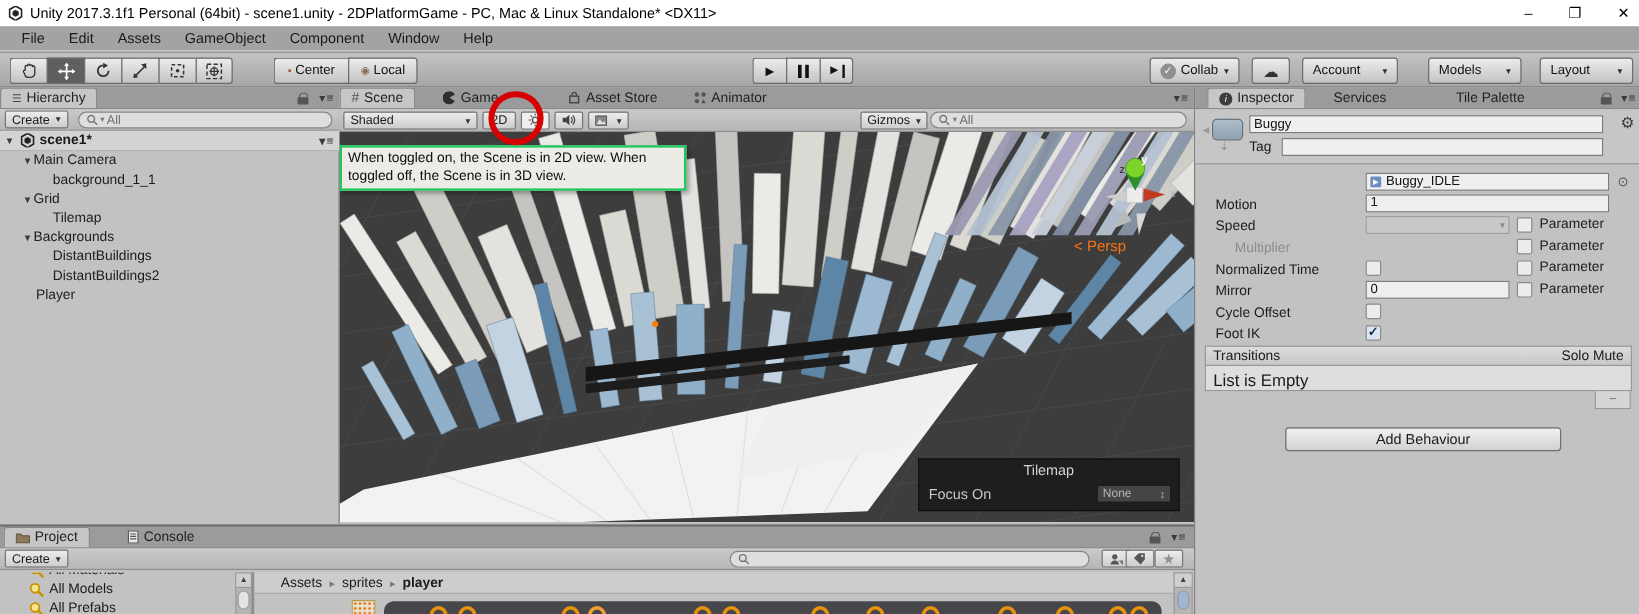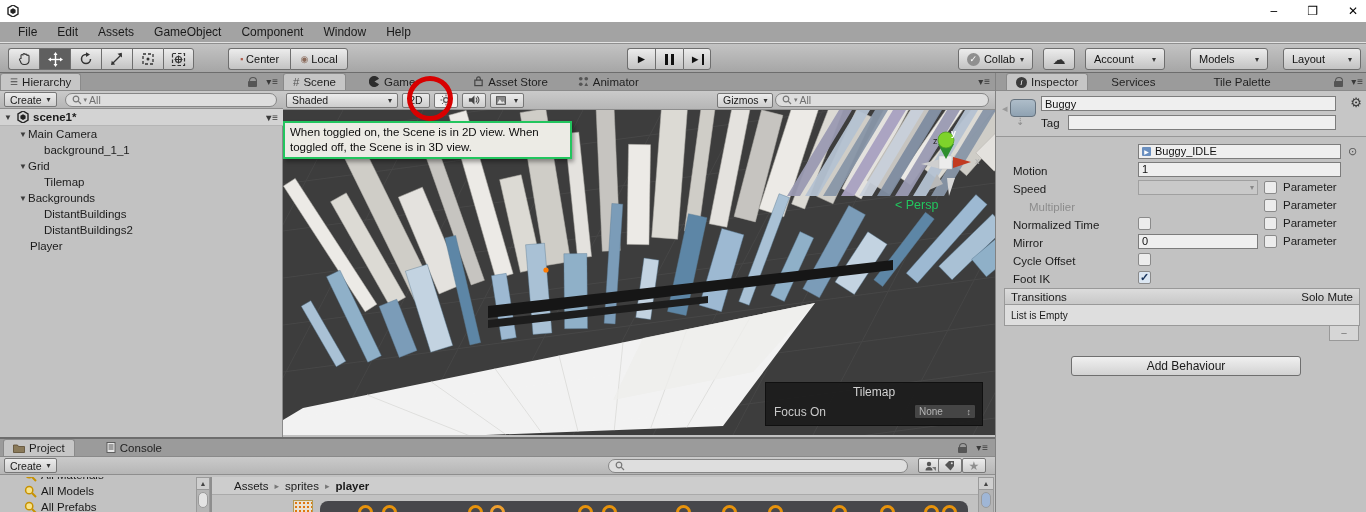--- a/index.html
+++ b/index.html
@@ -42,37 +42,37 @@
   #hier-scene-row { position:absolute; left:0; top:36px; width:283px; height:17px; background:#d3d3d3; border-bottom:1px solid #b5b5b5; display:flex; align-items:center; font-weight:bold; font-size:11.5px; }
   .tree-row { position:absolute; left:0; width:283px; height:16px; display:flex; align-items:center; font-size:11.5px; color:#1c1c1c; }
   .fold { width:10px; font-size:8px; color:#3c3c3c; text-align:center; }
 
   
   #scenepanel { left:283px; top:73px; width:712px; height:362px; background:#c2c2c2; }
   #scene-toolbar { left:0; top:18px; width:712px; height:19px; }
   #viewport { position:absolute; left:0; top:37px; width:712px; height:325px; background:#3d3d3d; overflow:hidden; }
   #tooltip { position:absolute; left:0; top:11px; width:289px; background:#ecebe5; border:2px solid #22c55e; color:#0d0d0d; font-size:11.5px; line-height:1.32; padding:2px 5px; box-shadow:2px 3px 4px rgba(0,0,0,.35); z-index:30; }
   #red-circle { position:absolute; left:124px; top:3px; width:46px; height:45px; border:5px solid #d80000; border-radius:50%; z-index:60; }
-  #persp-label { position:absolute; left:612px; top:88px; color:#22c55e; font-size:12.5px; z-index:10; }
+  #persp-label { position:absolute; left:612px; top:88px; color:#f97316; font-size:12.5px; z-index:10; }
   .axis-label { position:absolute; font-size:9px; z-index:11; }
   #tilemap-overlay { position:absolute; left:482px; top:272px; width:218px; height:44px; background:rgba(28,28,28,.93); border:1px solid #101010; z-index:20; color:#c9c9c9; }
   #tilemap-title { text-align:center; font-size:12px; padding-top:2px; color:#d2d2d2; }
   #focus-row { position:absolute; left:8px; right:6px; top:21px; display:flex; align-items:center; justify-content:space-between; }
   #focus-dd { width:62px; height:15px; background:#454545; border:1px solid #1d1d1d; border-radius:2px; color:#b5b5b5; font-size:10px; display:flex; align-items:center; justify-content:space-between; padding:0 4px; }
 
   
   #inspector { left:995px; top:73px; width:371px; height:439px; background:#c2c2c2; border-left:1px solid #828282; }
   #insp-header { position:absolute; left:0; top:18px; width:371px; height:46px; background:#c6c6c6; border-bottom:1px solid #979797; }
   .ifield { background:#efefef; border:1px solid #7c7c7c; height:15px; display:flex; align-items:center; padding:0 3px; font-size:11px; color:#111; }
   .prop-row { position:absolute; left:0; width:371px; height:18px; display:flex; align-items:center; font-size:11.5px; }
   .plabel { position:absolute; left:17px; color:#1c1c1c;margin-top:40px; }
   .cbox { position:absolute; width:13px; height:13px; background:#ececec; border:1px solid #8a8a8a; border-radius:2px; font-size:11px; color:#17335c; line-height:11px; text-align:center; font-weight:bold; }
   .param-label { position:absolute; left:287px; color:#1c1c1c; }
   #transitions-hdr { position:absolute; left:8px; top:215px; width:356px; height:17px; background:linear-gradient(#dcdcdc,#c8c8c8); border:1px solid #999; display:flex; align-items:center; justify-content:space-between; padding:0 6px; font-size:11.5px; }
-  #transitions-body { position:absolute; left:8px; top:232px; width:356px; height:21px; background:#dedede; border:1px solid #999; border-top:none; display:flex; align-items:center; padding:0 6px; font-size:10px; }
+  #transitions-body { position:absolute; left:8px; top:232px; width:356px; height:21px; background:#dedede; border:1px solid #999; border-top:none; display:flex; align-items:flex-end; padding:0 6px; font-size:14px; }
   #minus-btn { position:absolute; left:333px; top:253px; width:30px; height:15px; background:#d6d6d6; border:1px solid #999; border-top:none; display:flex; align-items:center; justify-content:center; color:#777; }
   #add-behaviour { position:absolute; left:75px; top:283px; width:230px; height:20px; background:linear-gradient(#f0f0f0,#d2d2d2); border:1px solid #6f6f6f; border-radius:3px; display:flex; align-items:center; justify-content:center; font-size:12px; }
   #state-icon { position:absolute; left:8px; top:8px; width:34px; height:26px; }
   #state-icon .box { position:absolute; left:6px; top:0; width:26px; height:18px; background:linear-gradient(#aebdc9,#8fa2b2); border:1px solid #65727e; border-radius:4px; }
   #state-icon .arr { position:absolute; left:12px; top:17px; color:#8a8a8a; font-size:10px; }
   #state-icon .chev { position:absolute; left:-2px; top:3px; color:#9a9a9a; font-size:11px; }
 
   
   #project { left:0; top:437px; width:995px; height:75px; background:#c2c2c2; border-top:2px solid #6d6d6d; }
   #proj-list { position:absolute; left:0; top:38px; width:196px; height:37px; overflow:hidden; }
@@ -94,20 +94,21 @@
 </head>
 <body>
 
 <div id="stage">
 
   <div class="abs" id="titlebar">
     <svg class="ico-12" viewBox="0 0 12 12">
         <polygon points="6,0 11,3 11,9 6,12 1,9 1,3" fill="none" stroke="#222" stroke-width="1.4"></polygon>
         <polygon points="6,3.2 8.6,4.7 8.6,7.6 6,9 3.4,7.6 3.4,4.7" fill="#222"></polygon>
       </svg>
+    <span id="title-text">Unity 2017.3.1f1 Personal (64bit) - scene1.unity - 2DPlatformGame - PC, Mac &amp; Linux Standalone* &lt;DX11&gt;</span>
     <div id="win-controls">
       <span>–</span>
       <span>❐</span>
       <span>✕</span>
     </div>
   </div>
 
   <div class="abs" id="menubar">
     <span class="menu-item">File</span>
     <span class="menu-item">Edit</span>
@@ -335,21 +336,21 @@
             <path d="M10 2 a5.2 5.2 0 0 1 0 8" fill="none" stroke="#444" stroke-width="1.1"></path>
           </svg>
       </div>
       <div class="mini-btn" style="width:34px;justify-content:center;gap:3px;">
         <svg width="13" height="11" viewBox="0 0 13 11">
             <rect x="0.5" y="0.5" width="12" height="10" fill="#888" stroke="#444"></rect>
             <polygon points="1.5,9.5 5,4 8,8 9.5,6 11.5,9.5" fill="#e8e8e8"></polygon>
           </svg>
         <span class="dd-arrow">▾</span>
       </div>
-      <div class="mini-btn" style="position:absolute;left:430px;width:56px;justify-content:space-between;">
+      <div class="mini-btn" style="position:absolute;left:430px;width:56px;justify-content:center;">
         <span>Gizmos</span>
         <span class="dd-arrow">▾</span>
       </div>
       <div class="searchbox" style="position:absolute;left:492px;width:214px;">
         <svg width="10" height="10" viewBox="0 0 10 10">
             <circle cx="4" cy="4" r="2.8" fill="none" stroke="#777" stroke-width="1.2"></circle>
             <line x1="6.2" y1="6.2" x2="9" y2="9" stroke="#777" stroke-width="1.2"></line>
           </svg>
         <span style="font-size:7px;color:#777;">▾</span>
         <span>All</span>

